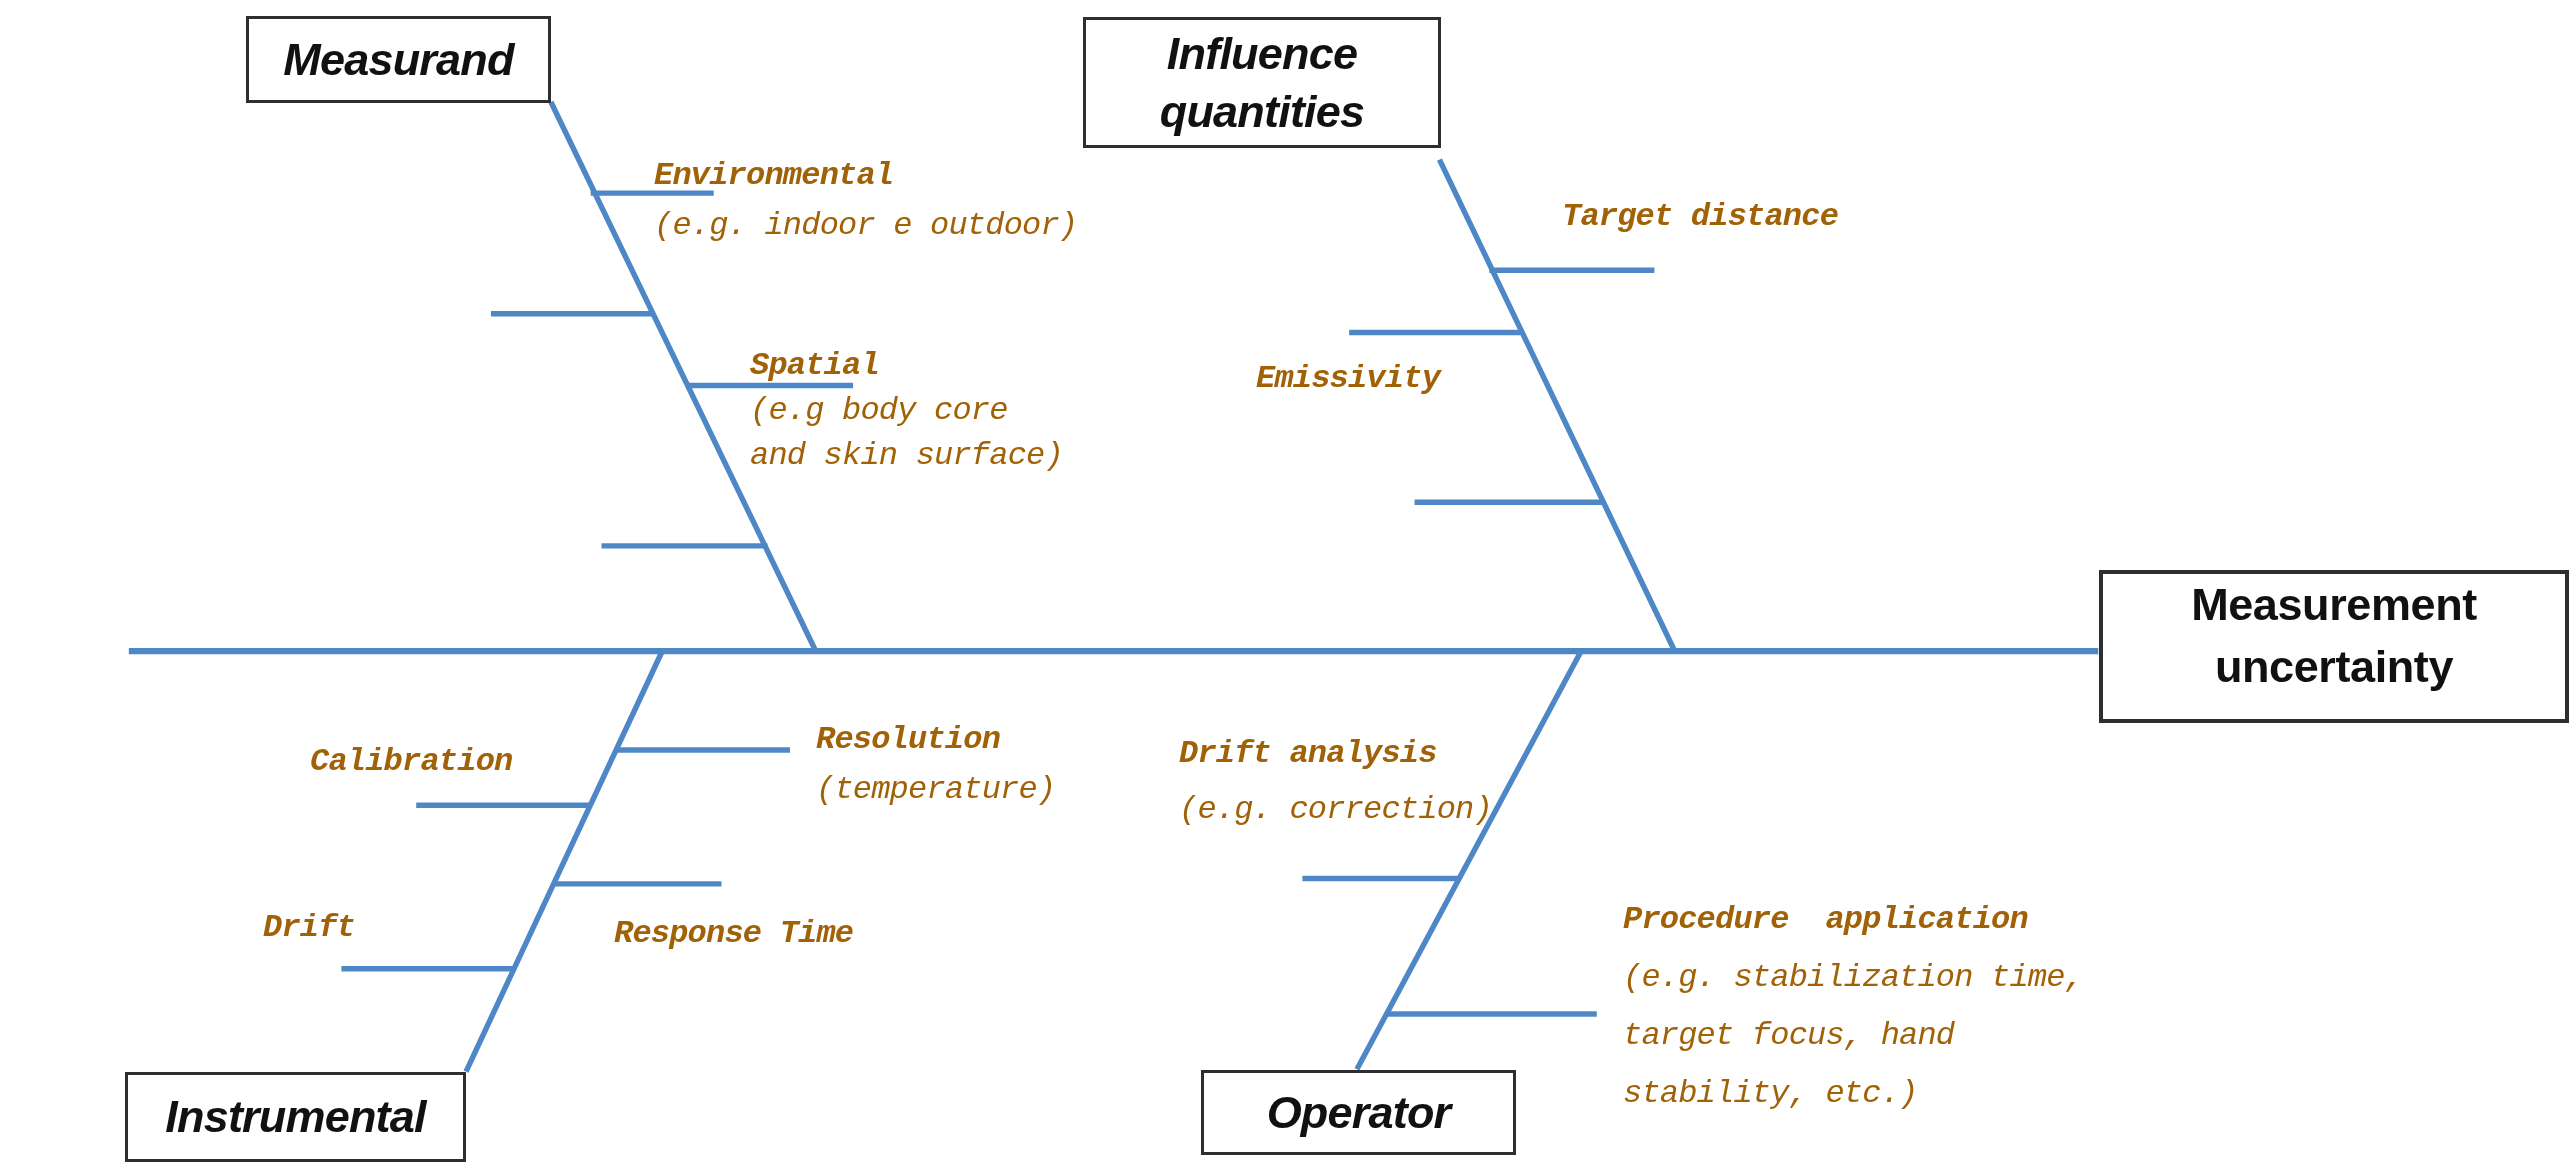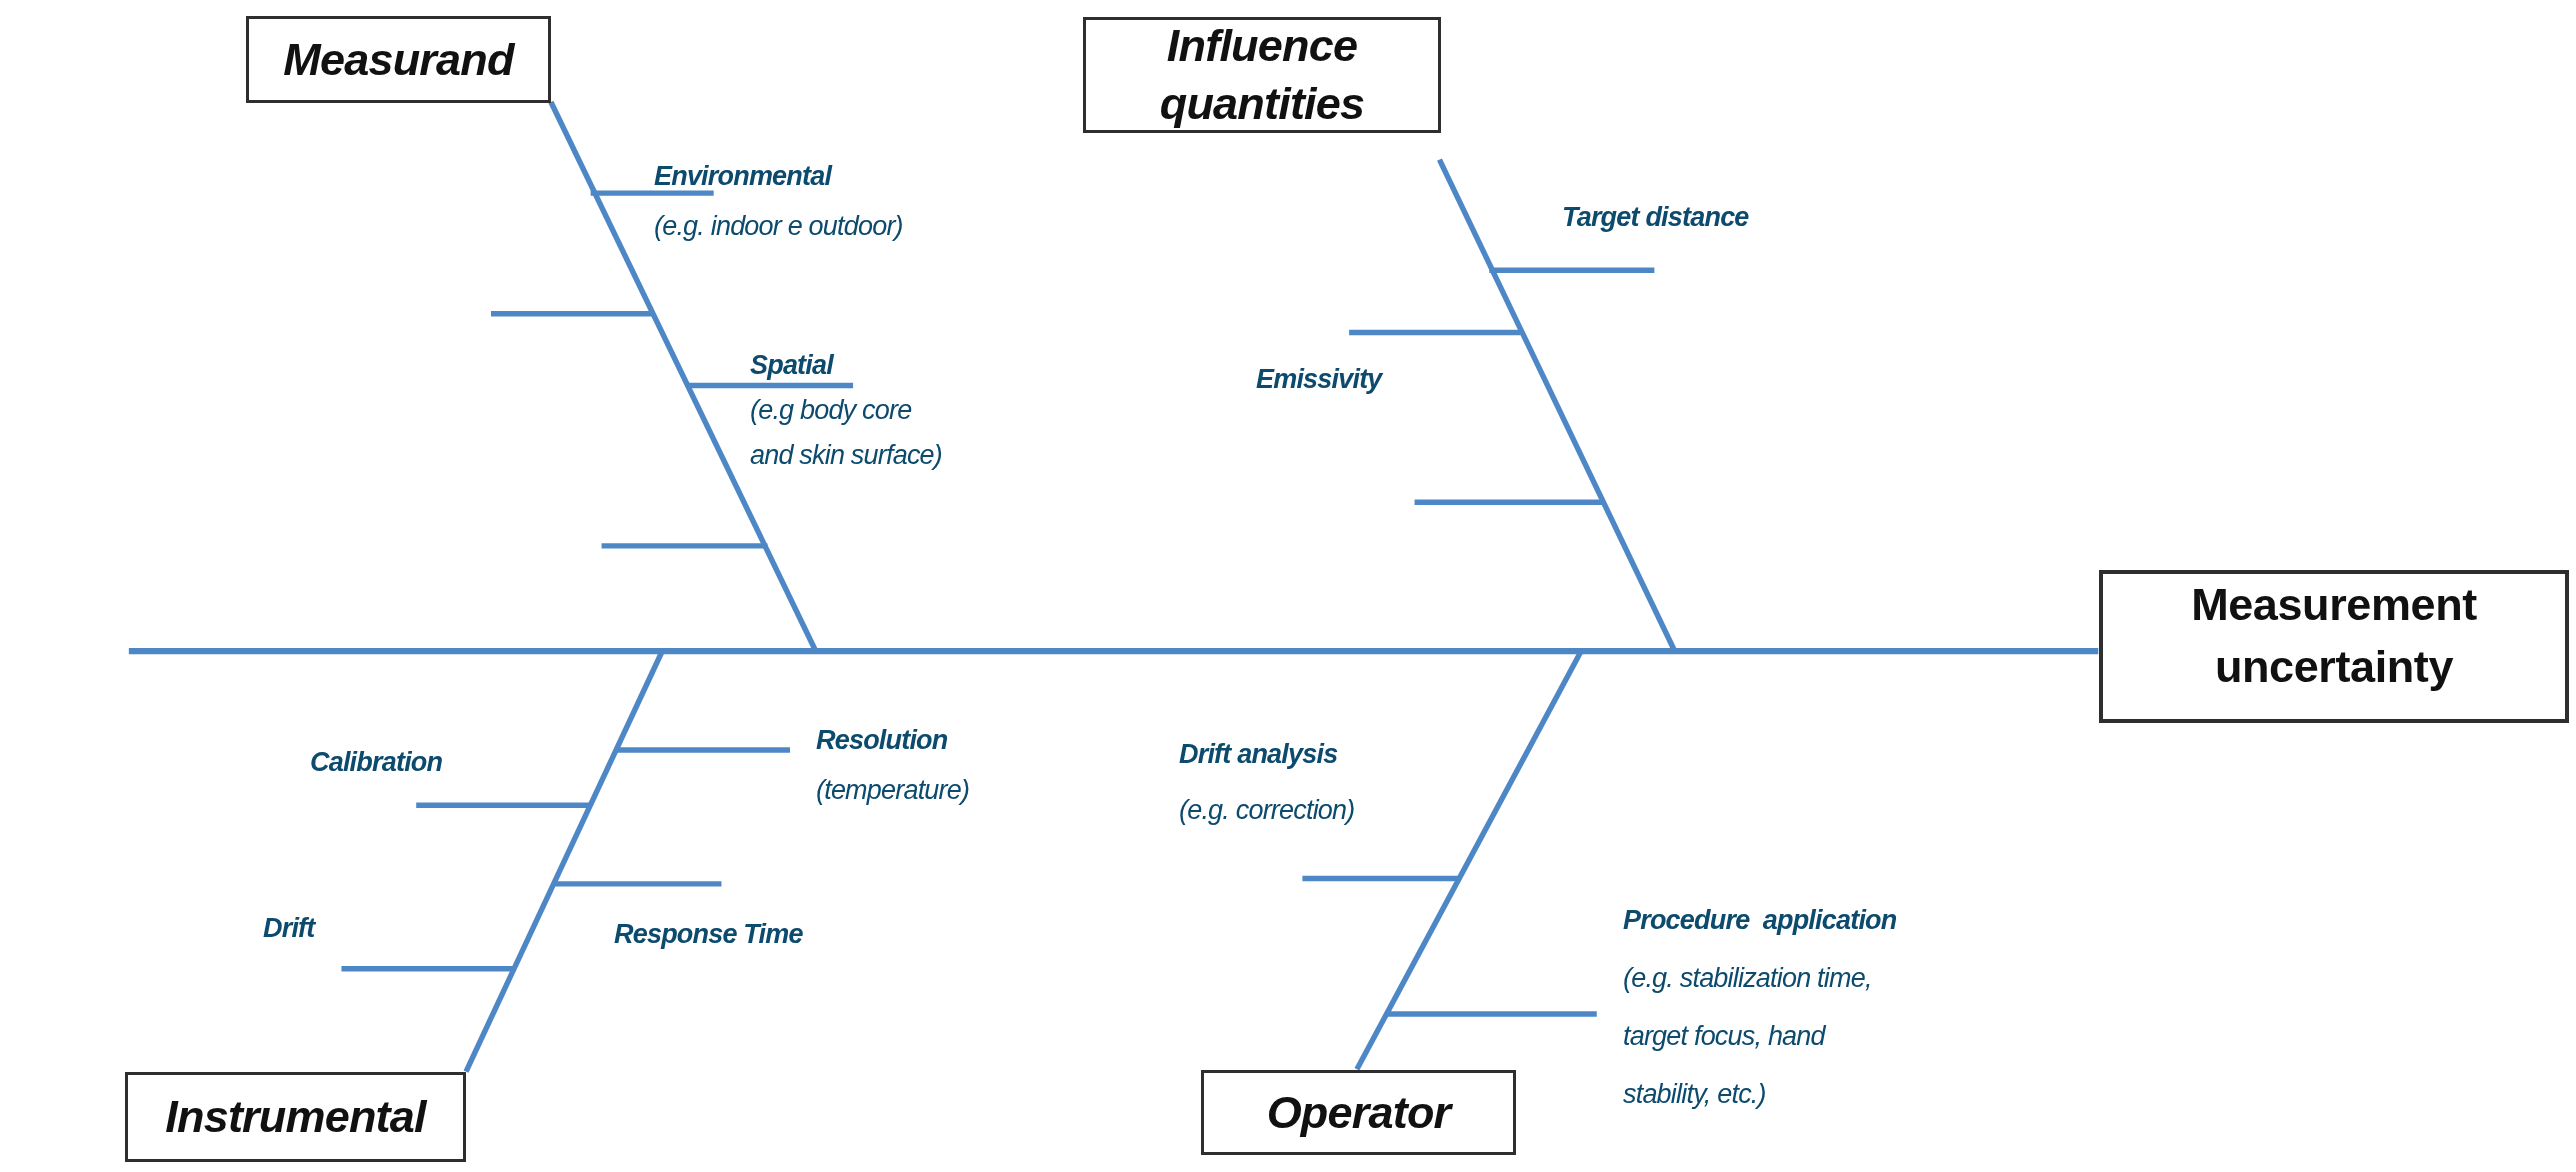--- a/index.html
+++ b/index.html
@@ -51,26 +51,27 @@
     font-size: 45px;
     font-weight: bold;
     font-style: normal;
     color: #111111;
     letter-spacing: -0.4px;
     line-height: 62px;
     white-space: pre-line;
   }
   .cause {
     position: absolute;
-    font-size: 27px;
+    font-size: 32px;
     font-style: italic;
-    color: #0c4a6e;
+    color: #a16207;
     letter-spacing: -0.8px;
     white-space: pre-wrap;
     line-height: 48px;
+    font-family: Liberation Mono, monospace;
   }
   .cause .b {
     font-weight: bold;
   }
 </style>
 </head>
 <body>
 
 <div id="fishbone">
 
@@ -97,21 +98,21 @@
 
     <line x1="2030" y1="836" x2="1742" y2="1373" stroke-width="7"></line>
     <line x1="1672" y1="1128" x2="1874" y2="1128" stroke-width="7"></line>
     <line x1="1779" y1="1302" x2="2050" y2="1302" stroke-width="7"></line>
   </svg>
 
   <div class="cat-box" style="left:246px;top:16.4px;width:305px;height:87px">
     <span>Measurand</span>
   </div>
 
-  <div class="cat-box" style="left:1083px;top:17px;width:358px;height:116px">
+  <div class="cat-box" style="left:1083px;top:17px;width:358px;height:131px">
     <span>Influence
 quantities</span>
   </div>
 
   <div class="cat-box" style="left:125px;top:1072px;width:341px;height:90px">
     <span>Instrumental</span>
   </div>
 
   <div class="cat-box" style="left:1201px;top:1070px;width:315px;height:85px">
     <span>Operator</span>

